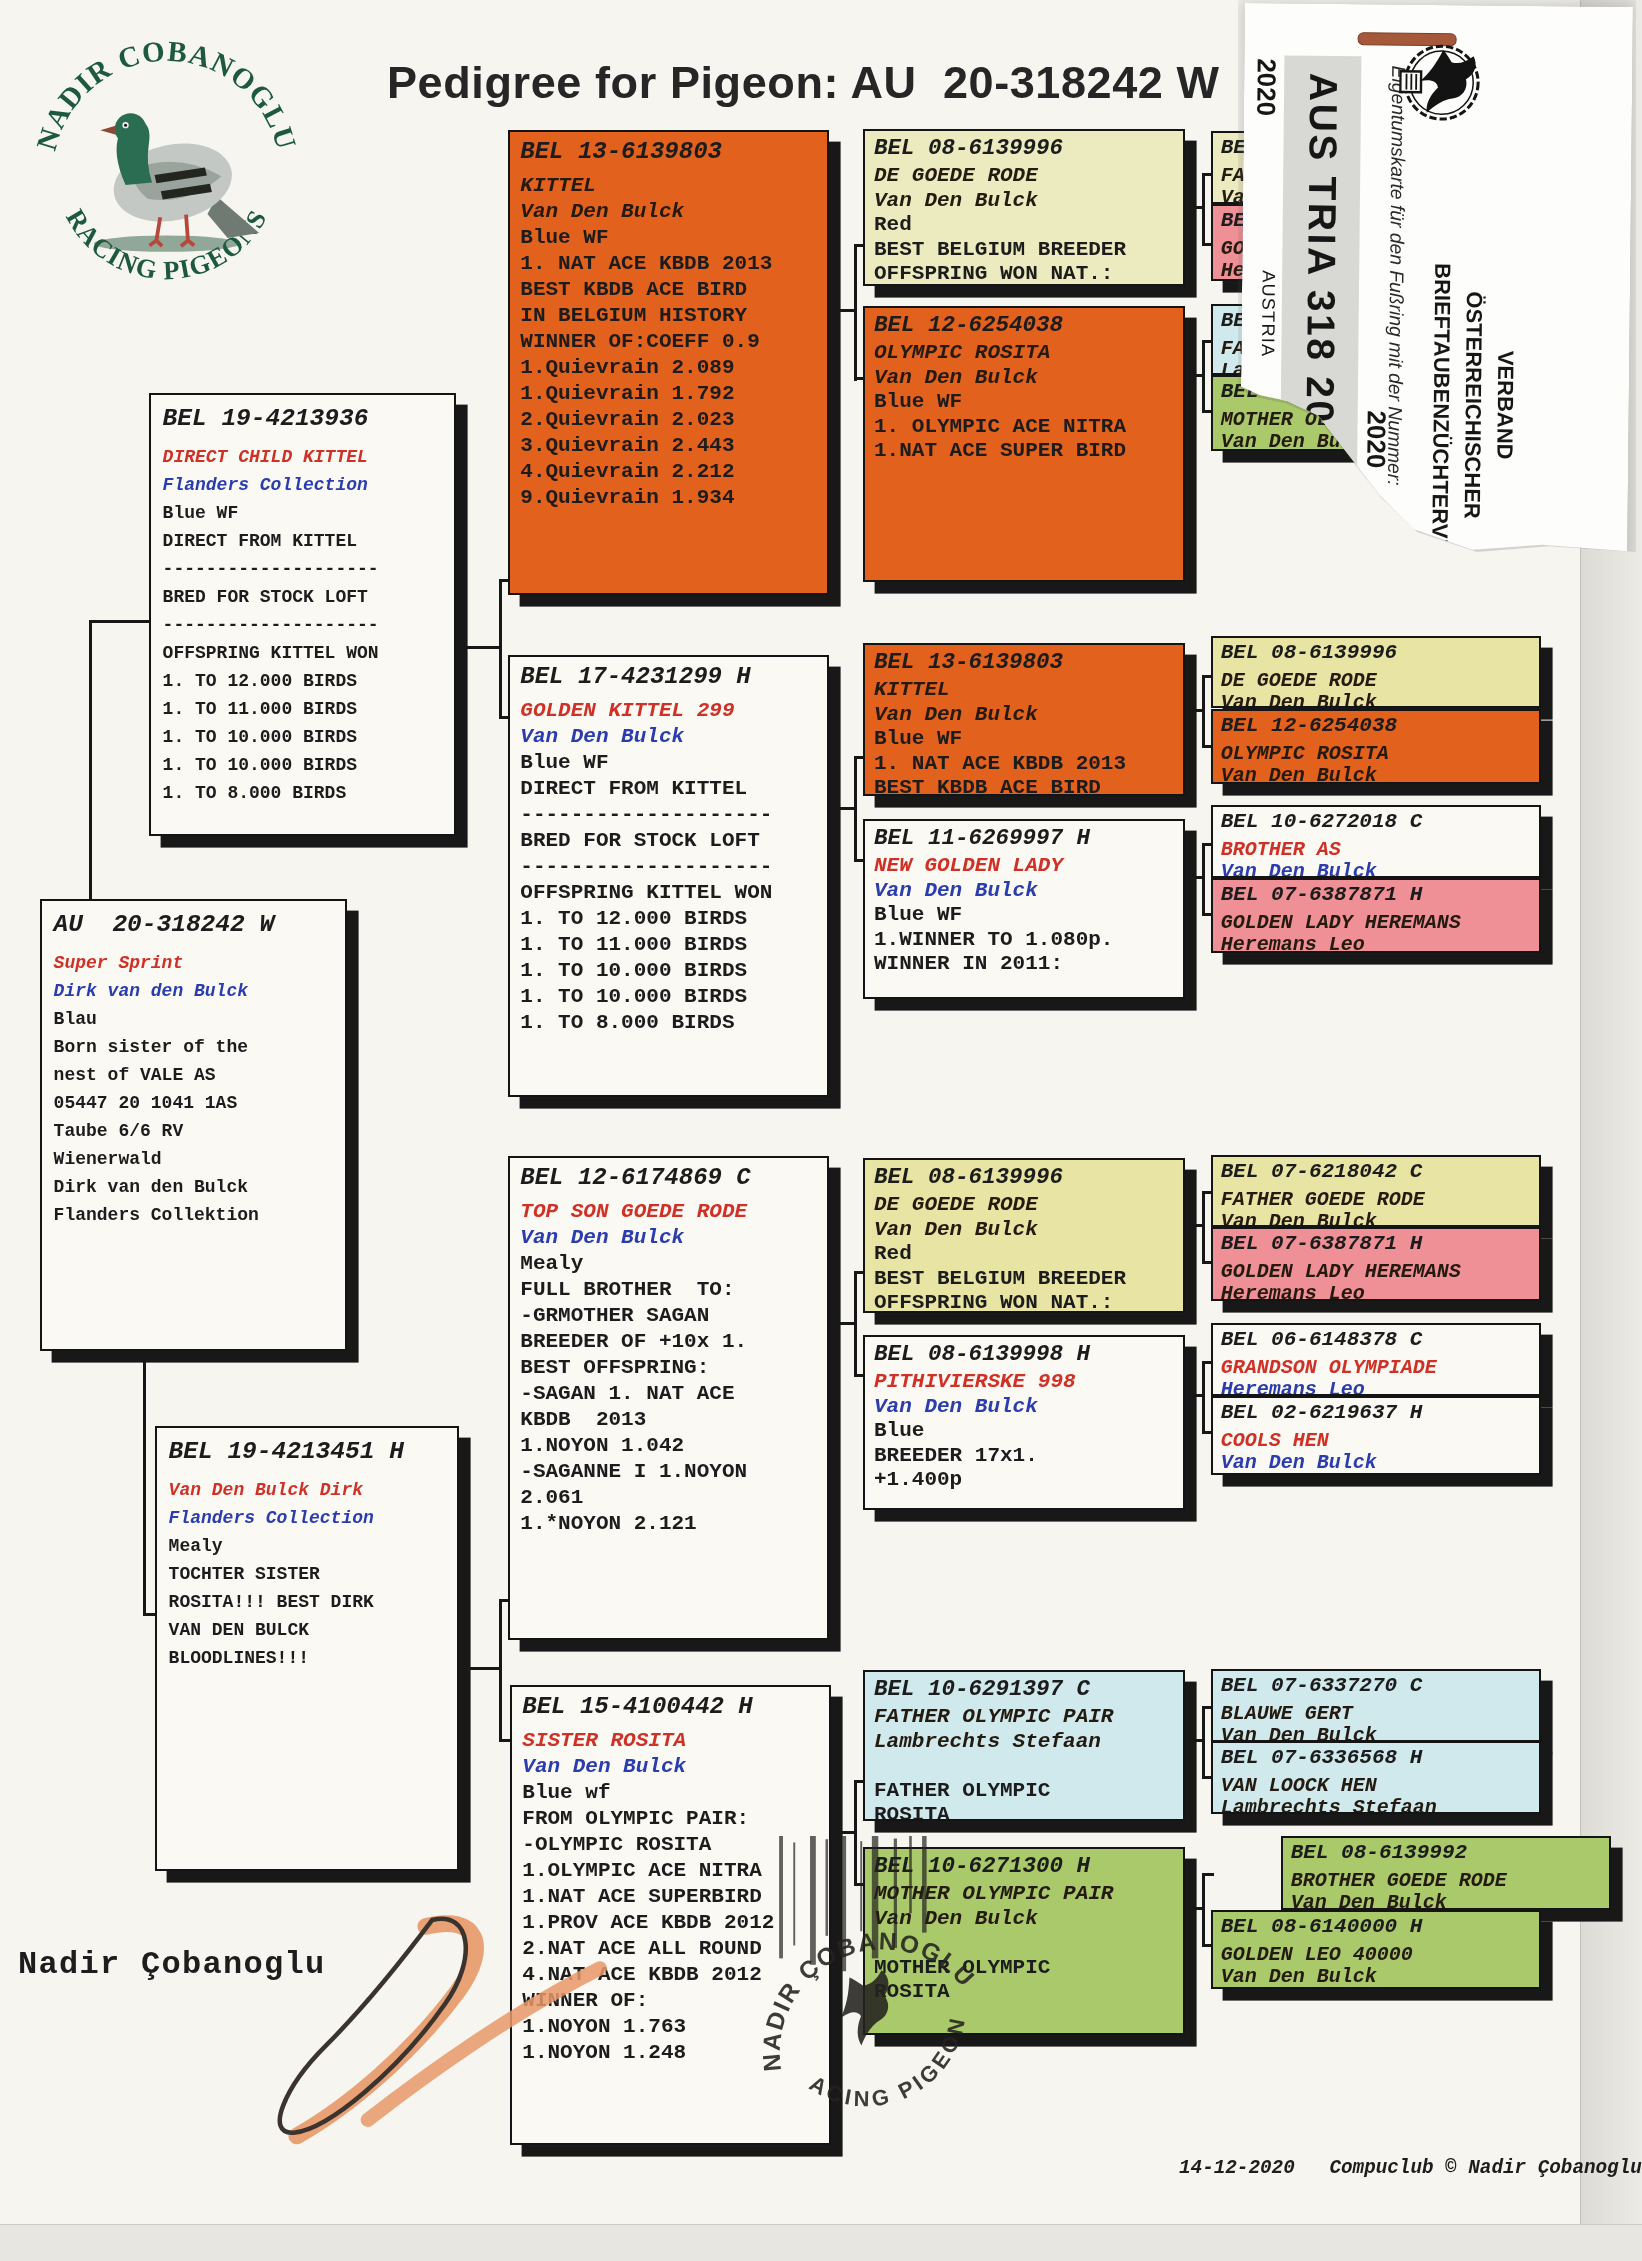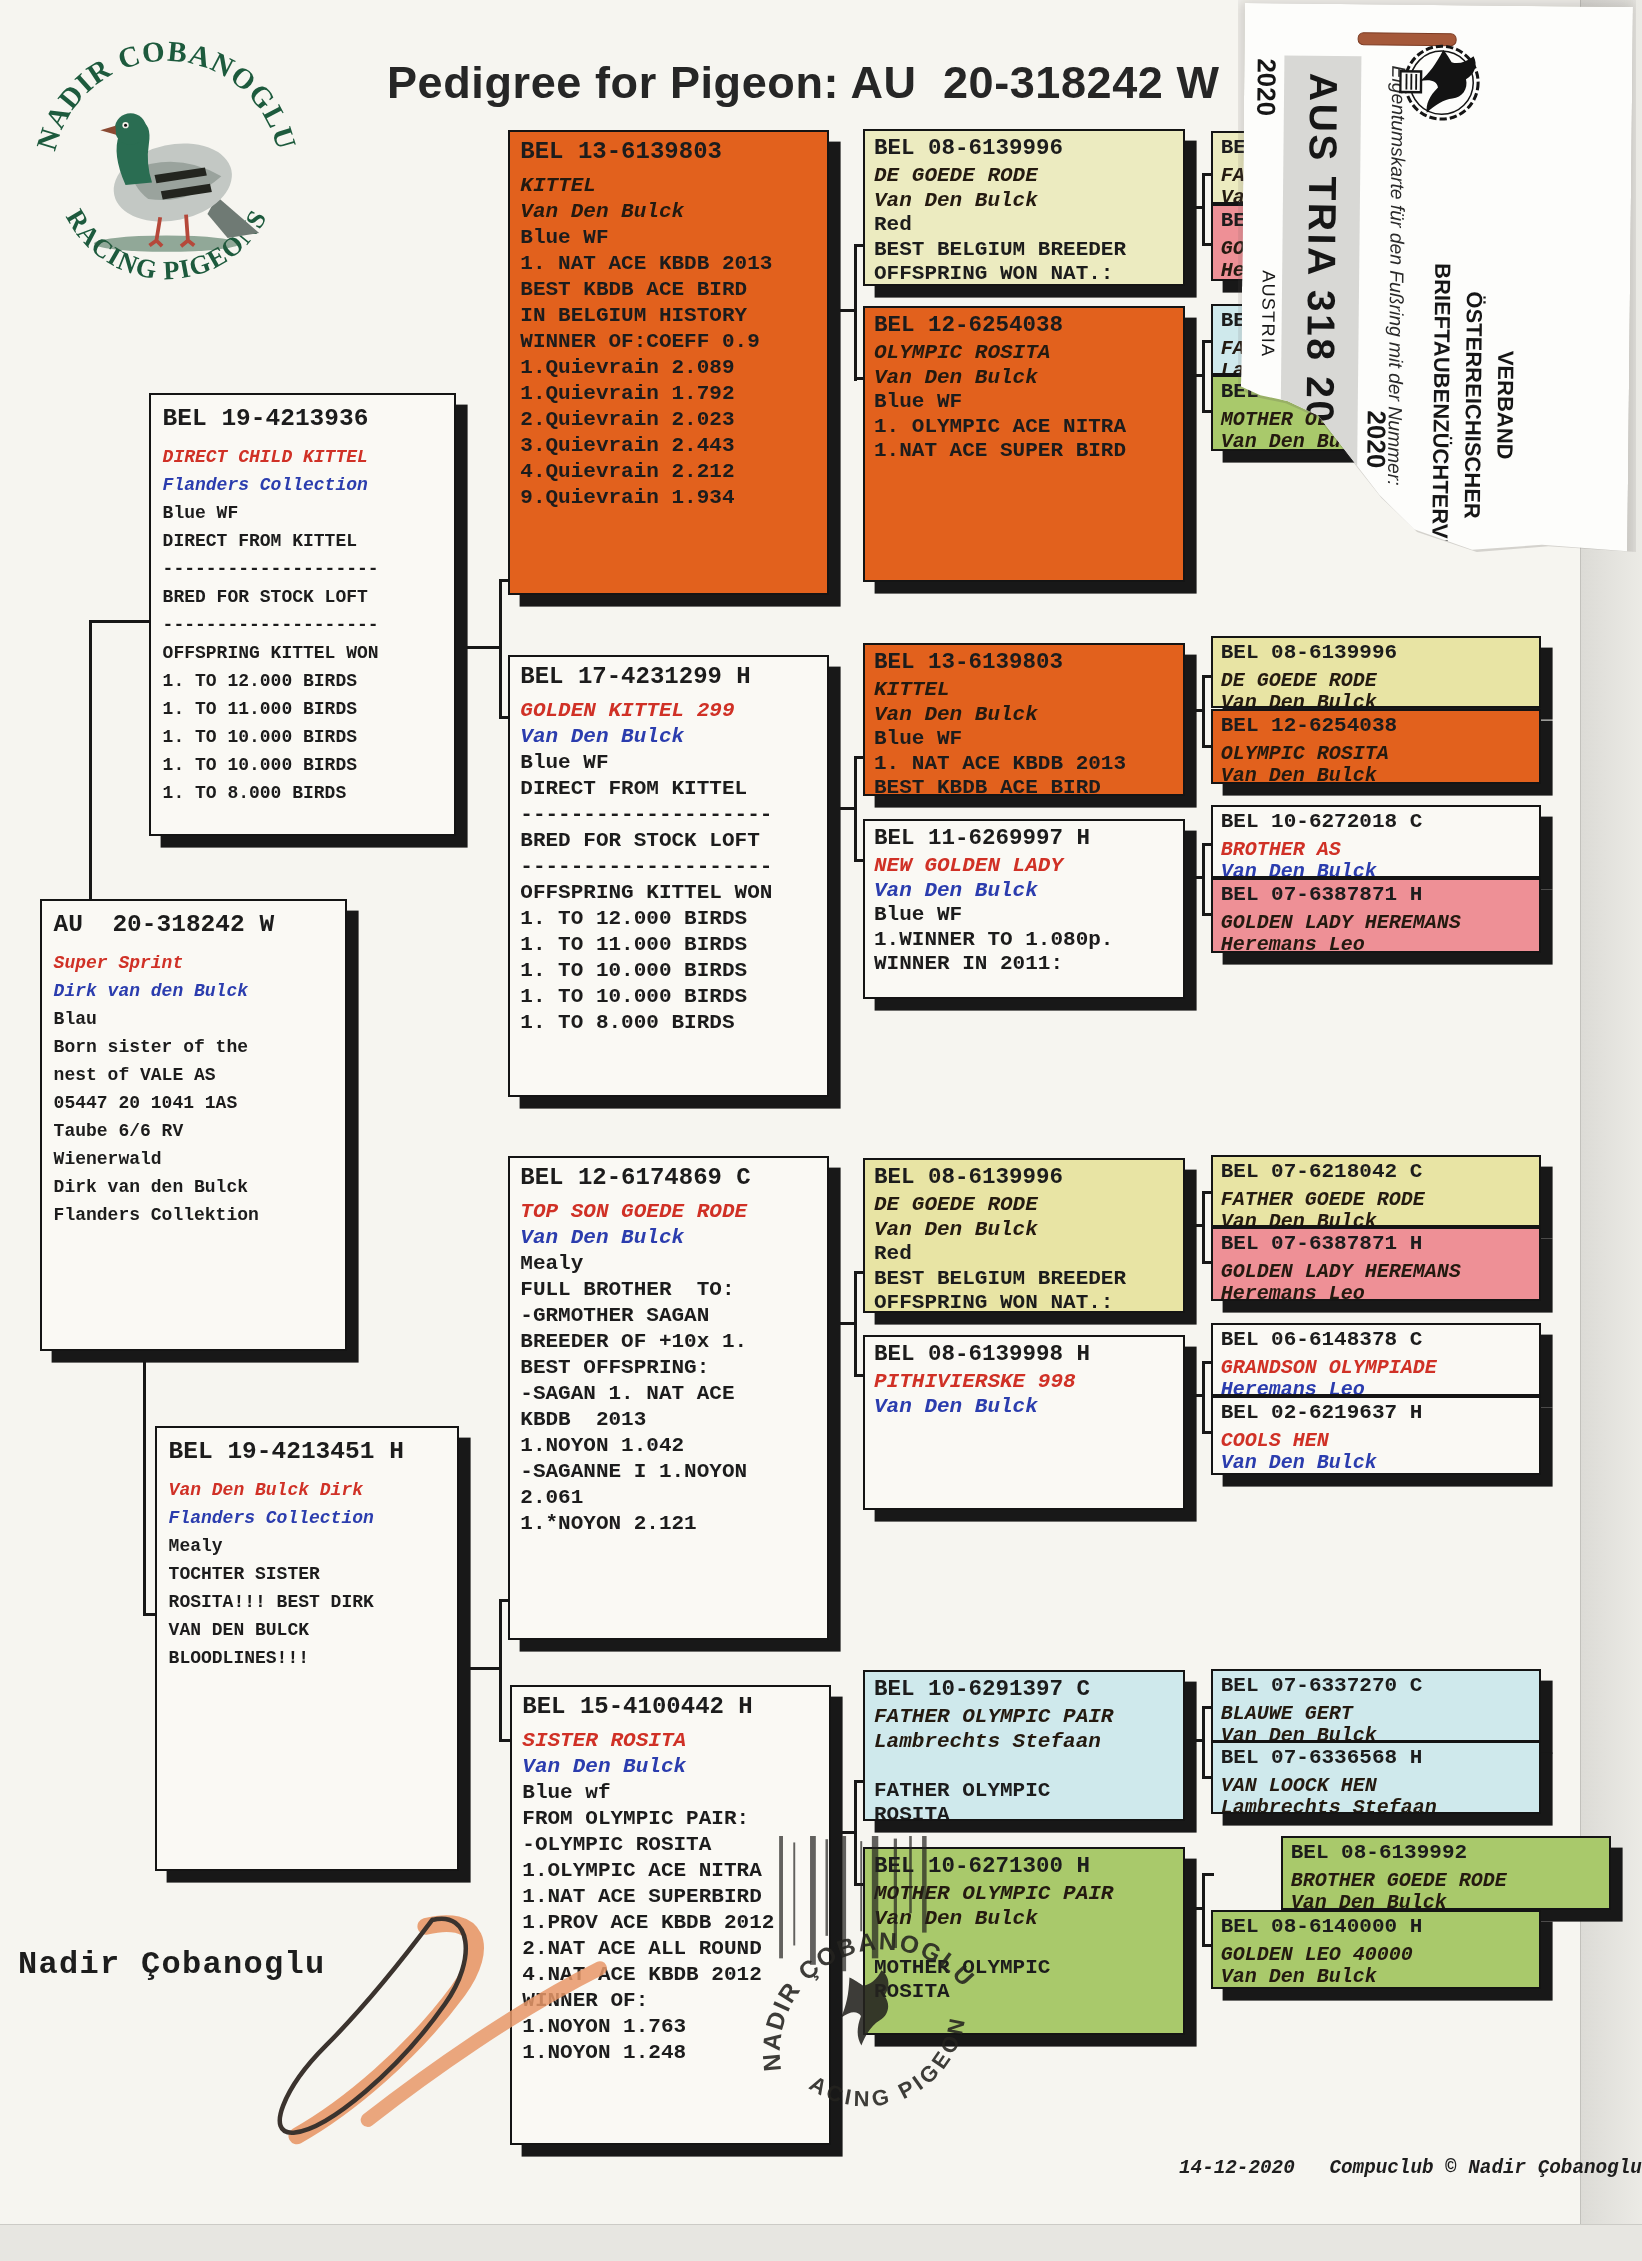--- a/index.html
+++ b/index.html
@@ -13,21 +13,21 @@
   .edge-bottom{position:absolute;left:0;top:2224px;width:1643px;height:37px;
     background:#e7e6e1;border-top:1.9px solid #cccbc6;z-index:4;}
 
   .title{position:absolute;left:387px;top:57px;font-size:45px;font-weight:700;
     color:#262626;letter-spacing:0.6px;white-space:pre;z-index:10;}
 
   
   .box{position:absolute;box-sizing:border-box;border:2.6px solid #141414;background:#faf9f4;
     box-shadow:11.6px 11.6px 0 #181818;font-family:"Liberation Mono",monospace;color:#1c1c1c;
     overflow:hidden;z-index:10;}
-  .box .ring{font-weight:700;white-space:pre;}
+  .box .ring{font-weight:700;font-style:italic;white-space:pre;}
   .box .bname{font-weight:700;font-style:italic;color:#d03126;white-space:pre;}
   .box .fancier{font-weight:700;font-style:italic;color:#2b3dae;white-space:pre;}
   .box .lines{font-weight:700;white-space:pre-wrap;}
   .c-orange{background:#e2611d;} .c-yellowa{background:#ecebc0;} .c-yellowb{background:#e8e4a4;}
   .c-pink{background:#ee9096;} .c-blue{background:#cfe9ec;} .c-green{background:#a9c96b;}
   .tinted .bname,.tinted .fancier{color:#241a10;}
 
   .sz1{padding:9px 11.6px;} .sz1 .ring{font-size:24.5px;line-height:30px;margin-bottom:9px;}
   .sz1 .bname,.sz1 .fancier,.sz1 .lines{font-size:18px;line-height:28px;}
   .sz3{padding:6.4px 10.3px;} .sz3 .ring{font-size:24px;line-height:28px;margin-bottom:6.4px;}
@@ -299,20 +299,23 @@
   <div class="bname">DE GOEDE RODE</div>
   <div class="fancier">Van Den Bulck</div>
   <div class="lines">Red
 BEST BELGIUM BREEDER
 OFFSPRING WON NAT.:</div>
 </div>
 <div class="box sz4" style="left:863px;top:1335px;width:322px;height:175px">
   <div class="ring">BEL 08-6139998 H</div>
   <div class="bname">PITHIVIERSKE 998</div>
   <div class="fancier">Van Den Bulck</div>
+  <div class="lines">Blue
+BREEDER 17x1.
++1.400p</div>
 </div>
 <div class="box sz4 c-blue tinted" style="left:863px;top:1670px;width:322px;height:151px">
   <div class="ring">BEL 10-6291397 C</div>
   <div class="bname">FATHER OLYMPIC PAIR</div>
   <div class="fancier">Lambrechts Stefaan</div>
   <div class="lines">
 FATHER OLYMPIC
 ROSITA</div>
 </div>
 <div class="box sz4 c-green tinted" style="left:863px;top:1847px;width:322px;height:188px">

